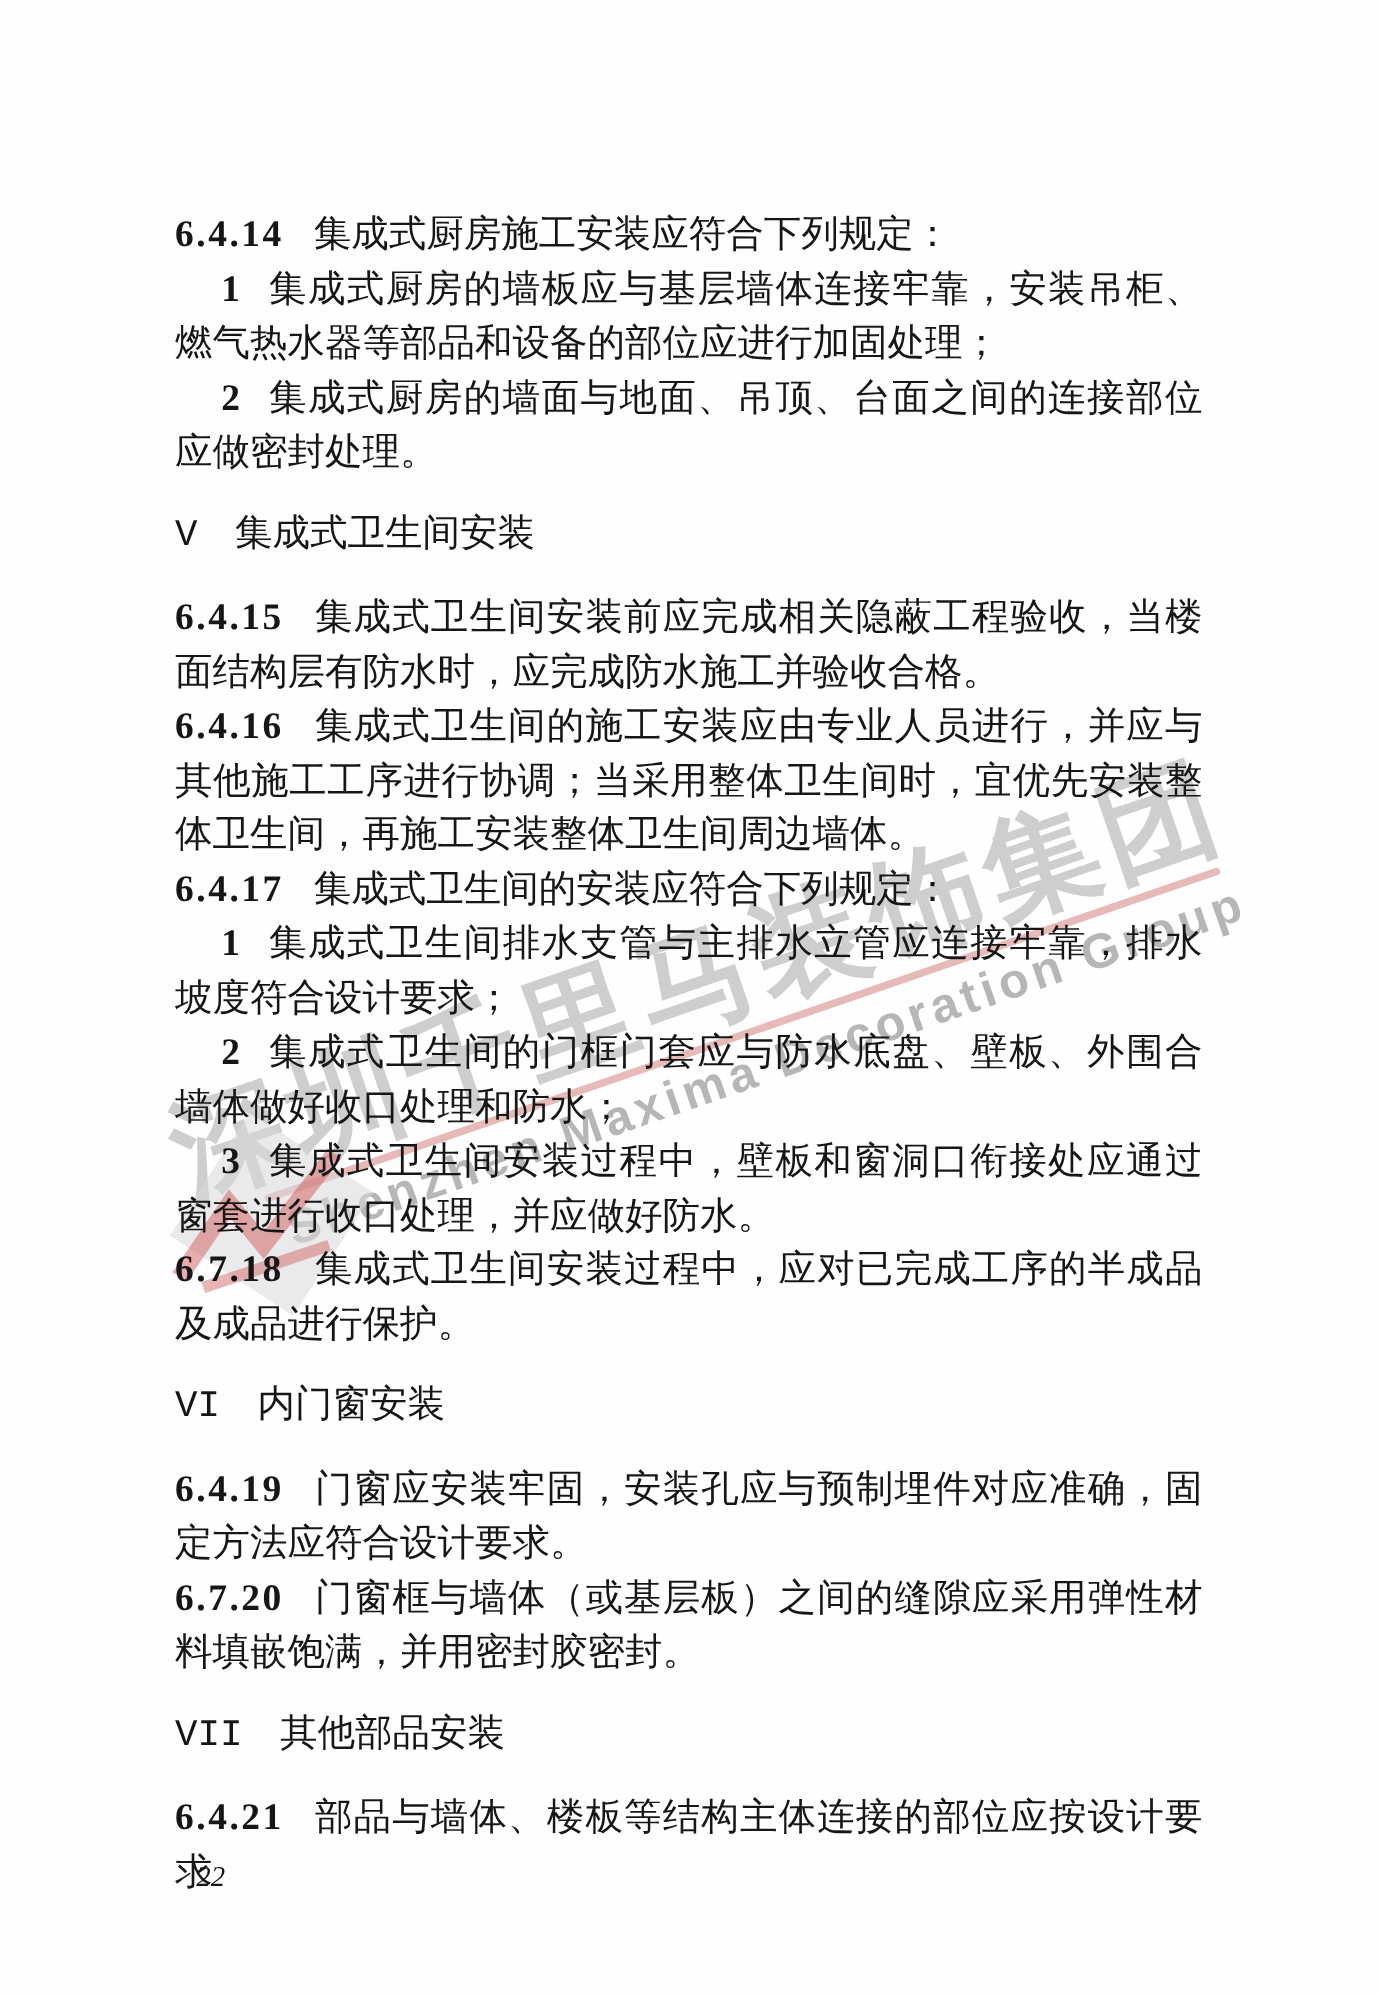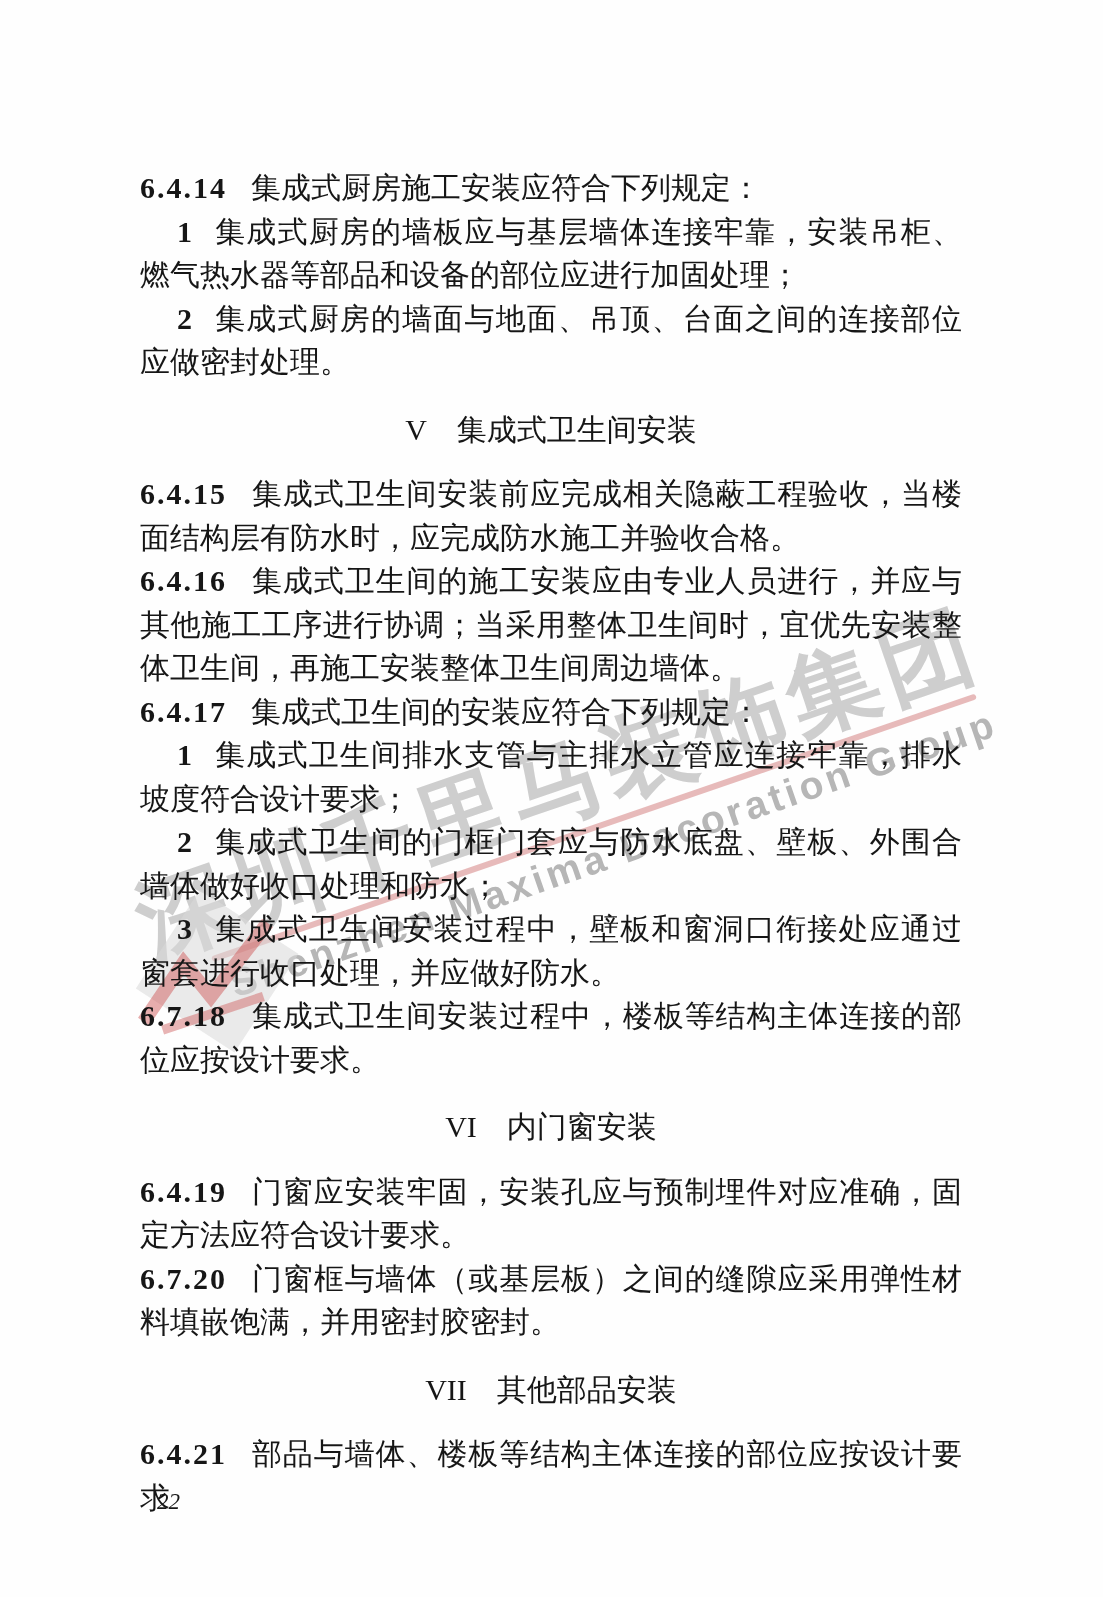--- a/index.html
+++ b/index.html
@@ -90,23 +90,23 @@
     margin-top: 22px;
   }
   .item {
     text-indent: 37px;
   }
   .item .num {
     font-weight: bold;
     margin-right: 22px;
   }
   .section {
-    text-align: center;
     font-size: 30px;
     margin: 24px 0 21px 0 !important;
+    font-family: Liberation Mono, monospace;
   }
   .section .sec-num {
     margin-right: 30px;
   }
   .page-number {
     position: absolute;
     left: 157px;
     top: 1489px;
     z-index: 2;
     font-size: 23px;
@@ -144,21 +144,21 @@
     <p class="clause"><span class="num">6.4.16</span><span>集成式卫生间的施工安装应由专业人员进行，并应与其他施工工序进行协调；当采用整体卫生间时，宜优先安装整体卫生间，再施工安装整体卫生间周边墙体。</span></p>
 
     <p class="clause"><span class="num">6.4.17</span><span>集成式卫生间的安装应符合下列规定：</span></p>
 
     <p class="item"><span class="num">1</span><span>集成式卫生间排水支管与主排水立管应连接牢靠，排水坡度符合设计要求；</span></p>
 
     <p class="item"><span class="num">2</span><span>集成式卫生间的门框门套应与防水底盘、壁板、外围合墙体做好收口处理和防水；</span></p>
 
     <p class="item"><span class="num">3</span><span>集成式卫生间安装过程中，壁板和窗洞口衔接处应通过窗套进行收口处理，并应做好防水。</span></p>
 
-    <p class="clause"><span class="num">6.7.18</span><span>集成式卫生间安装过程中，楼板等结构主体连接的部位应按设计要求。</span></p>
+    <p class="clause"><span class="num">6.7.18</span><span>集成式卫生间安装过程中，应对已完成工序的半成品及成品进行保护。</span></p>
 
     <h3 class="section"><span class="sec-num">VI</span><span>内门窗安装</span></h3>
 
     <p class="clause"><span class="num">6.4.19</span><span>门窗应安装牢固，安装孔应与预制埋件对应准确，固定方法应符合设计要求。</span></p>
 
     <p class="clause"><span class="num">6.7.20</span><span>门窗框与墙体（或基层板）之间的缝隙应采用弹性材料填嵌饱满，并用密封胶密封。</span></p>
 
     <h3 class="section"><span class="sec-num">VII</span><span>其他部品安装</span></h3>
 
     <p class="clause"><span class="num">6.4.21</span><span>部品与墙体、楼板等结构主体连接的部位应按设计要求</span></p>

